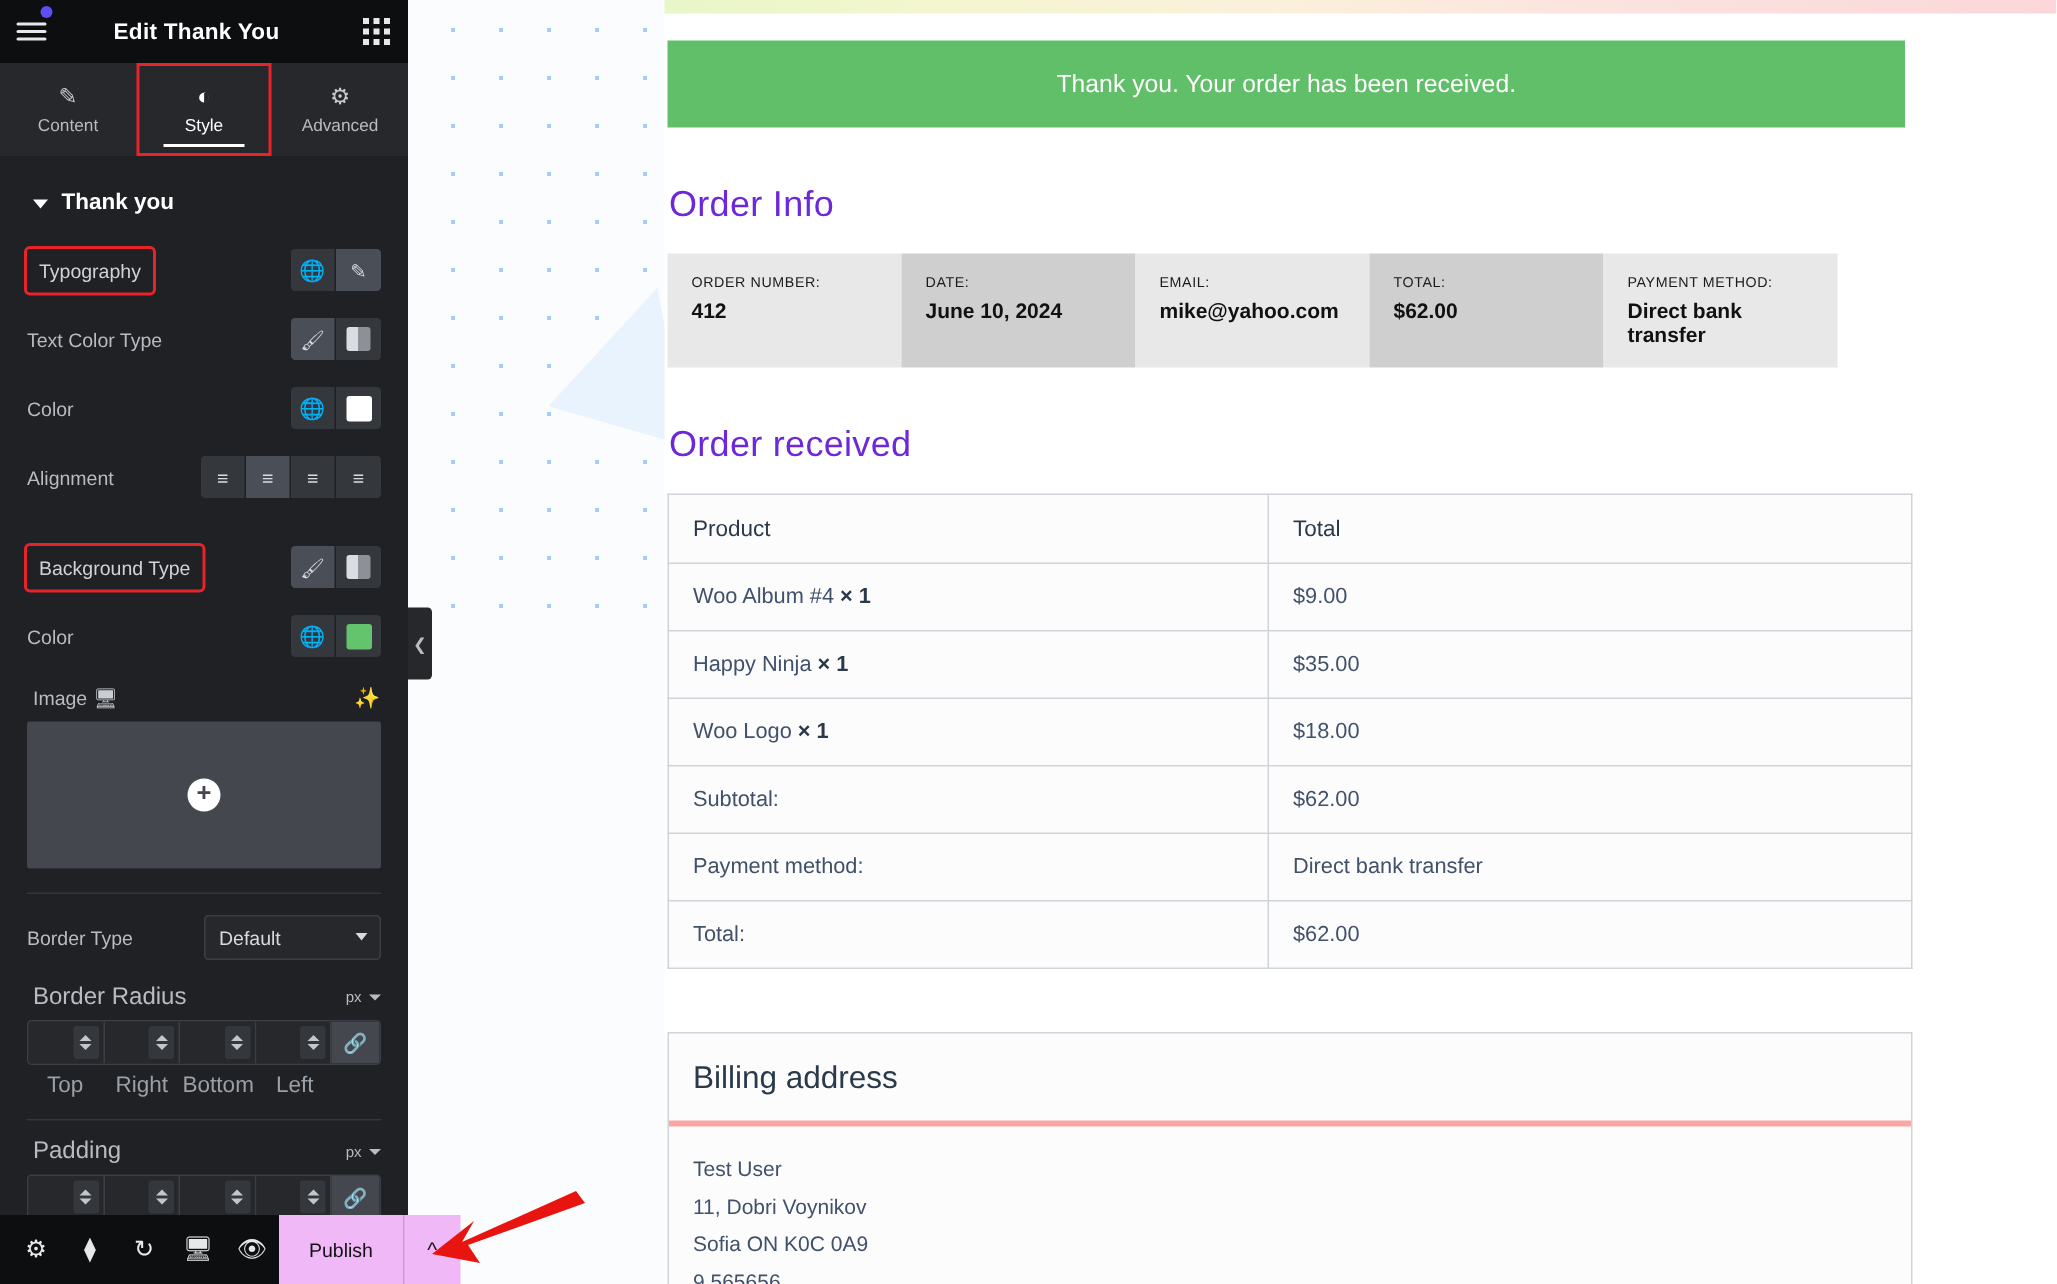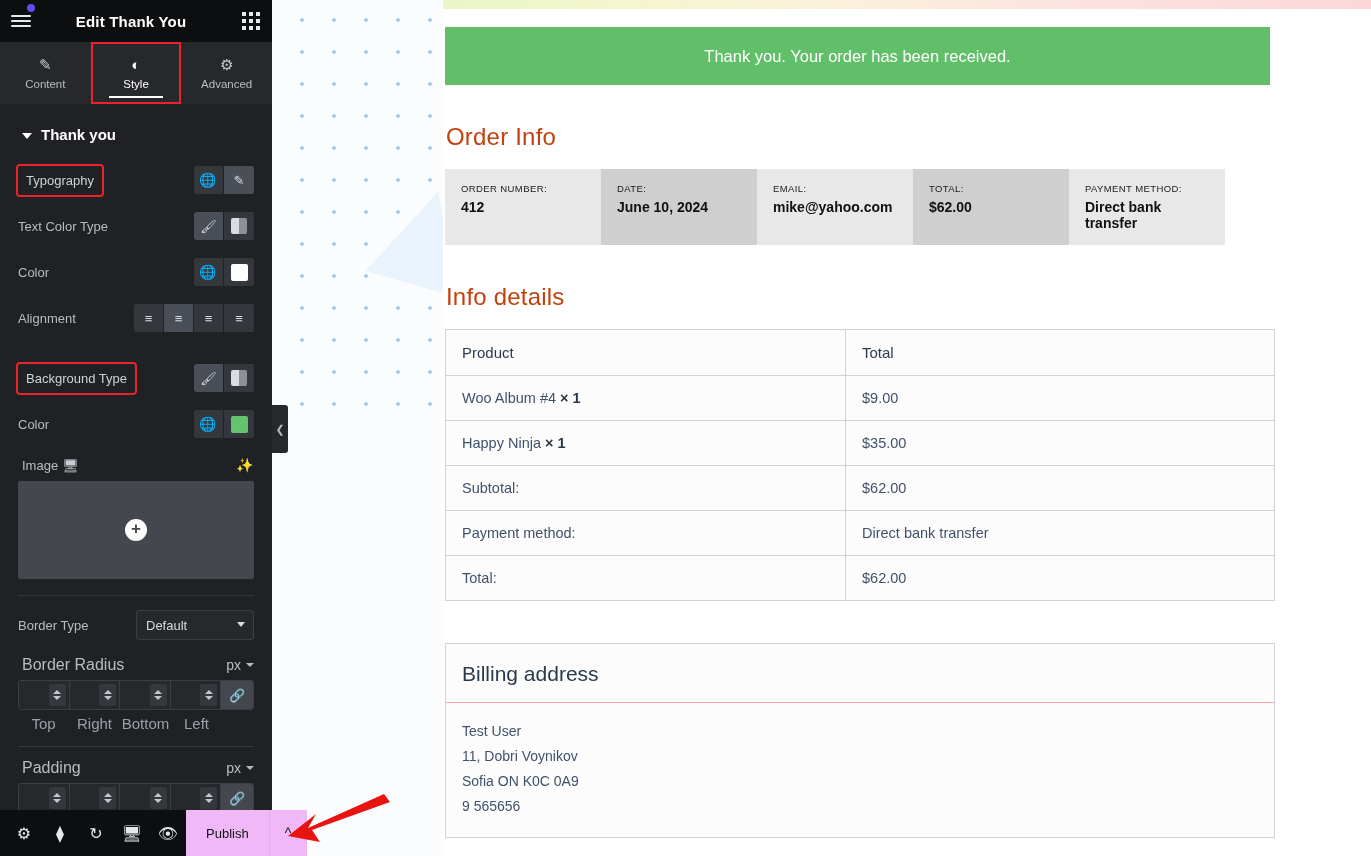--- a/index.html
+++ b/index.html
@@ -130,21 +130,21 @@
   }
   .sel-caret {
     position:absolute; right:9px; top:12px; width:0;height:0;
     border-left:4.5px solid transparent;border-right:4.5px solid transparent;
     border-top:5px solid #d7dade; pointer-events:none;
   }
 
   
   .unit-row { display:flex; align-items:center; padding: 8px 0 6px 4px; }
   .unit-row .lbl { color:#b8bcc2; font-size:16px; flex:1;}
-  .unit { color:#b8bcc2; font-size:14px; display:flex; align-items:center; gap:5px; cursor:pointer;}
+  .unit { color:#b8bcc2; font-size:10px; display:flex; align-items:center; gap:5px; cursor:pointer;}
   .unit .cv { width:0;height:0;border-left:4px solid transparent;border-right:4px solid transparent;
       border-top:4.5px solid #b8bcc2; }
 
   .dim-group { display:flex; border:1px solid #3b3e44; border-radius:3px; overflow:hidden; }
   .dim-cell {
     flex:1; height:28px; background:#26282b; display:flex; align-items:center;
     justify-content:flex-end; padding-right:3px; border-right:1px solid #3b3e44;
   }
   .spinner {
     width:17px;height:22px;background:#34373c;border-radius:2px;
@@ -220,21 +220,21 @@
     background: linear-gradient(90deg,#e9f6c8 0%, #f4f6cf 20%, #fbf0dc 45%, #fbe2df 70%, #fbd7d9 100%);
   }
   .content { position:absolute; left:0; right:0; top:9px; bottom:0; padding: 9px 100px 0 1px; }
 
   .notice {
     margin: 9px 1px 0 1px; background:#61bf69; color:#ffffff;
     height:58px; display:flex; align-items:center; justify-content:center;
     font-size:16.5px;
   }
   h2.sec {
-    color:#c2410c; font-size:24px; font-weight:normal;
+    color:#6d28d9; font-size:24px; font-weight:normal;
     margin: 38px 0 18px 2px; letter-spacing:.2px;
   }
   .order-info { display:flex; width:780px; margin-left:1px; }
   .oi-cell { flex:1; padding:14px 16px 14px 16px; }
   .oi-cell.alt { background:#cfcfcf; }
   .oi-cell.reg { background:#e8e8e8; }
   .oi-key { font-size:9.5px; color:#1b1b1b; letter-spacing:.4px; margin-bottom:5px; text-transform:uppercase;}
   .oi-val { font-size:14px; color:#111111; font-weight:bold; }
 
   table.details {
@@ -245,21 +245,21 @@
     border:1px solid #cfd4da; padding:14px 16px; text-align:left;
     font-size:14.5px; color:#41516a; font-weight:normal;
   }
   table.details th { color:#2b3a4a; font-size:15px; }
   table.details td:first-child, table.details th:first-child { width:400px; }
   .qty { font-weight:bold; color:#2b3a4a; }
 
   .billing {
     width:830px; margin: 42px 0 0 1px; border:1px solid #cfd4da; background:#fcfcfd;
   }
-  .billing-head { padding:18px 18px 16px 16px; border-bottom:1px solid #fca5a5; }
+  .billing-head { padding:18px 18px 16px 16px; border-bottom:4px solid #fca5a5; }
   .billing-head h3 { font-size:21px; color:#2b3a4a; font-weight:normal; }
   .billing-body { padding:16px 16px 18px 16px; }
   .billing-body div { font-size:14px; color:#41516a; line-height:25px; }
 
   
   #arrow { position:absolute; left:286px; top:790px; z-index:40; pointer-events:none; }
 </style>
 </head>
 <body>
 
@@ -527,37 +527,41 @@
           <div class="oi-cell alt">
             <div class="oi-key">TOTAL:</div>
             <div class="oi-val">$62.00</div>
           </div>
           <div class="oi-cell reg">
             <div class="oi-key">PAYMENT METHOD:</div>
             <div class="oi-val">Direct bank transfer</div>
           </div>
         </div>
 
-        <h2 class="sec">Info details</h2>
+        <h2 class="sec">Order received</h2>
 
         <table class="details">
           <thead>
             <tr>
               <th>Product</th>
               <th>Total</th>
             </tr>
           </thead>
           <tbody>
             <tr>
               <td><span>Woo Album #4</span> <span class="qty">× 1</span></td>
               <td>$9.00</td>
             </tr>
             <tr>
               <td><span>Happy Ninja</span> <span class="qty">× 1</span></td>
               <td>$35.00</td>
+            </tr>
+            <tr>
+              <td><span>Woo Logo</span> <span class="qty">× 1</span></td>
+              <td>$18.00</td>
             </tr>
             <tr>
               <td>Subtotal:</td>
               <td>$62.00</td>
             </tr>
             <tr>
               <td>Payment method:</td>
               <td>Direct bank transfer</td>
             </tr>
             <tr>

